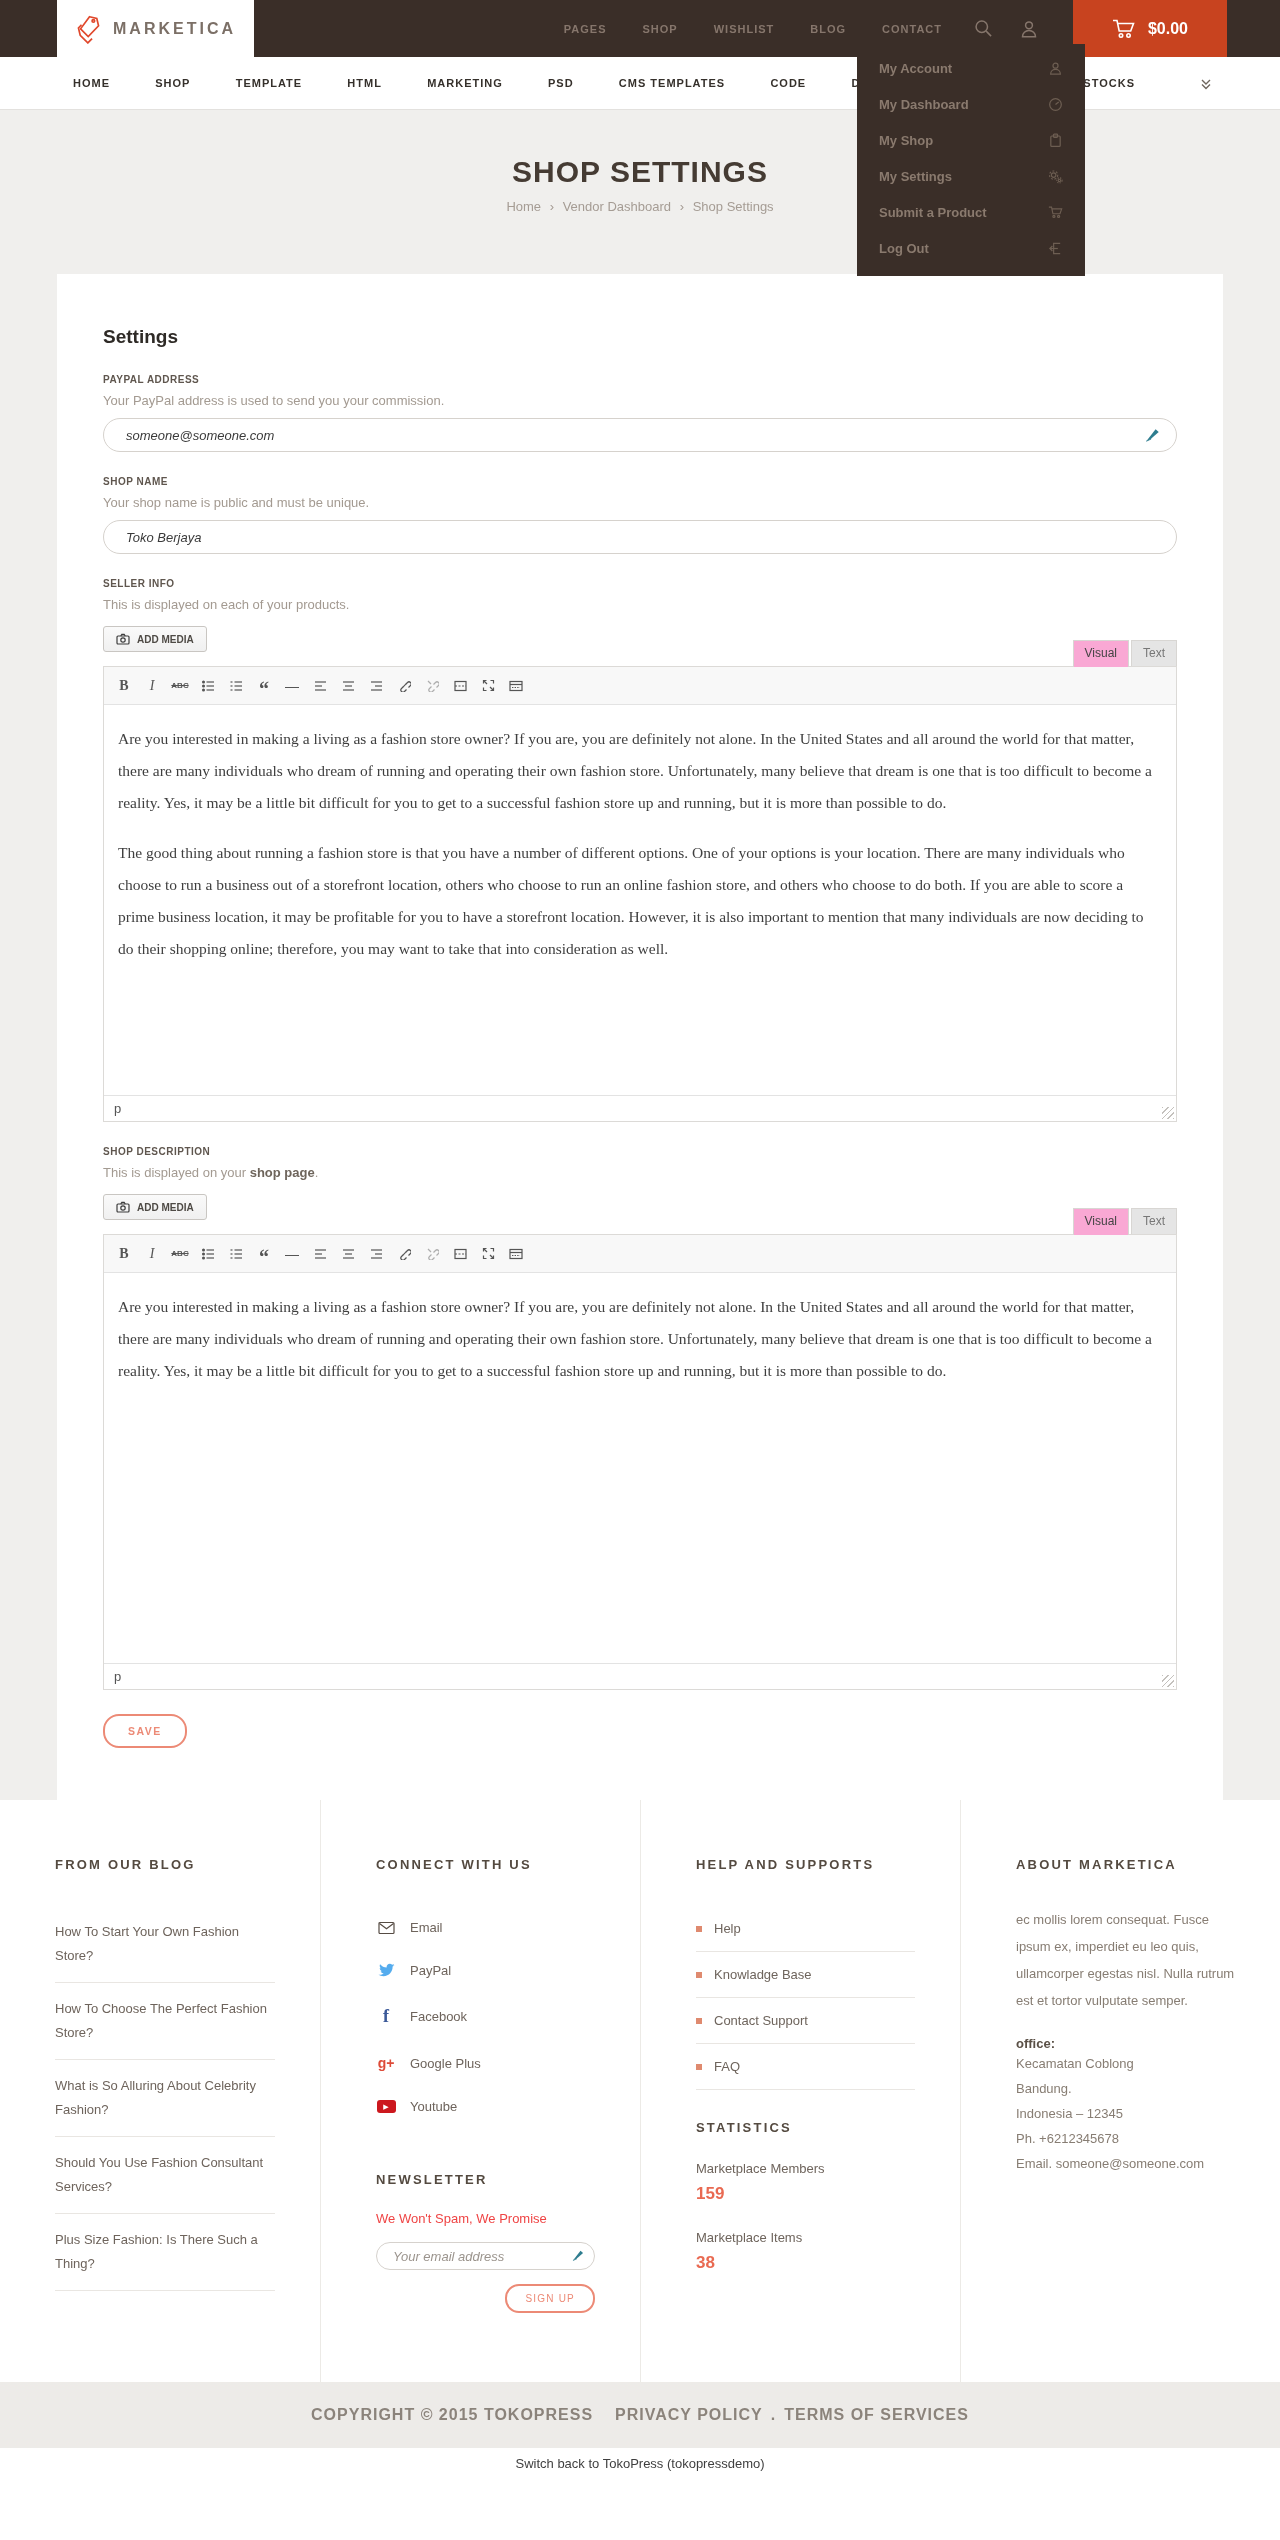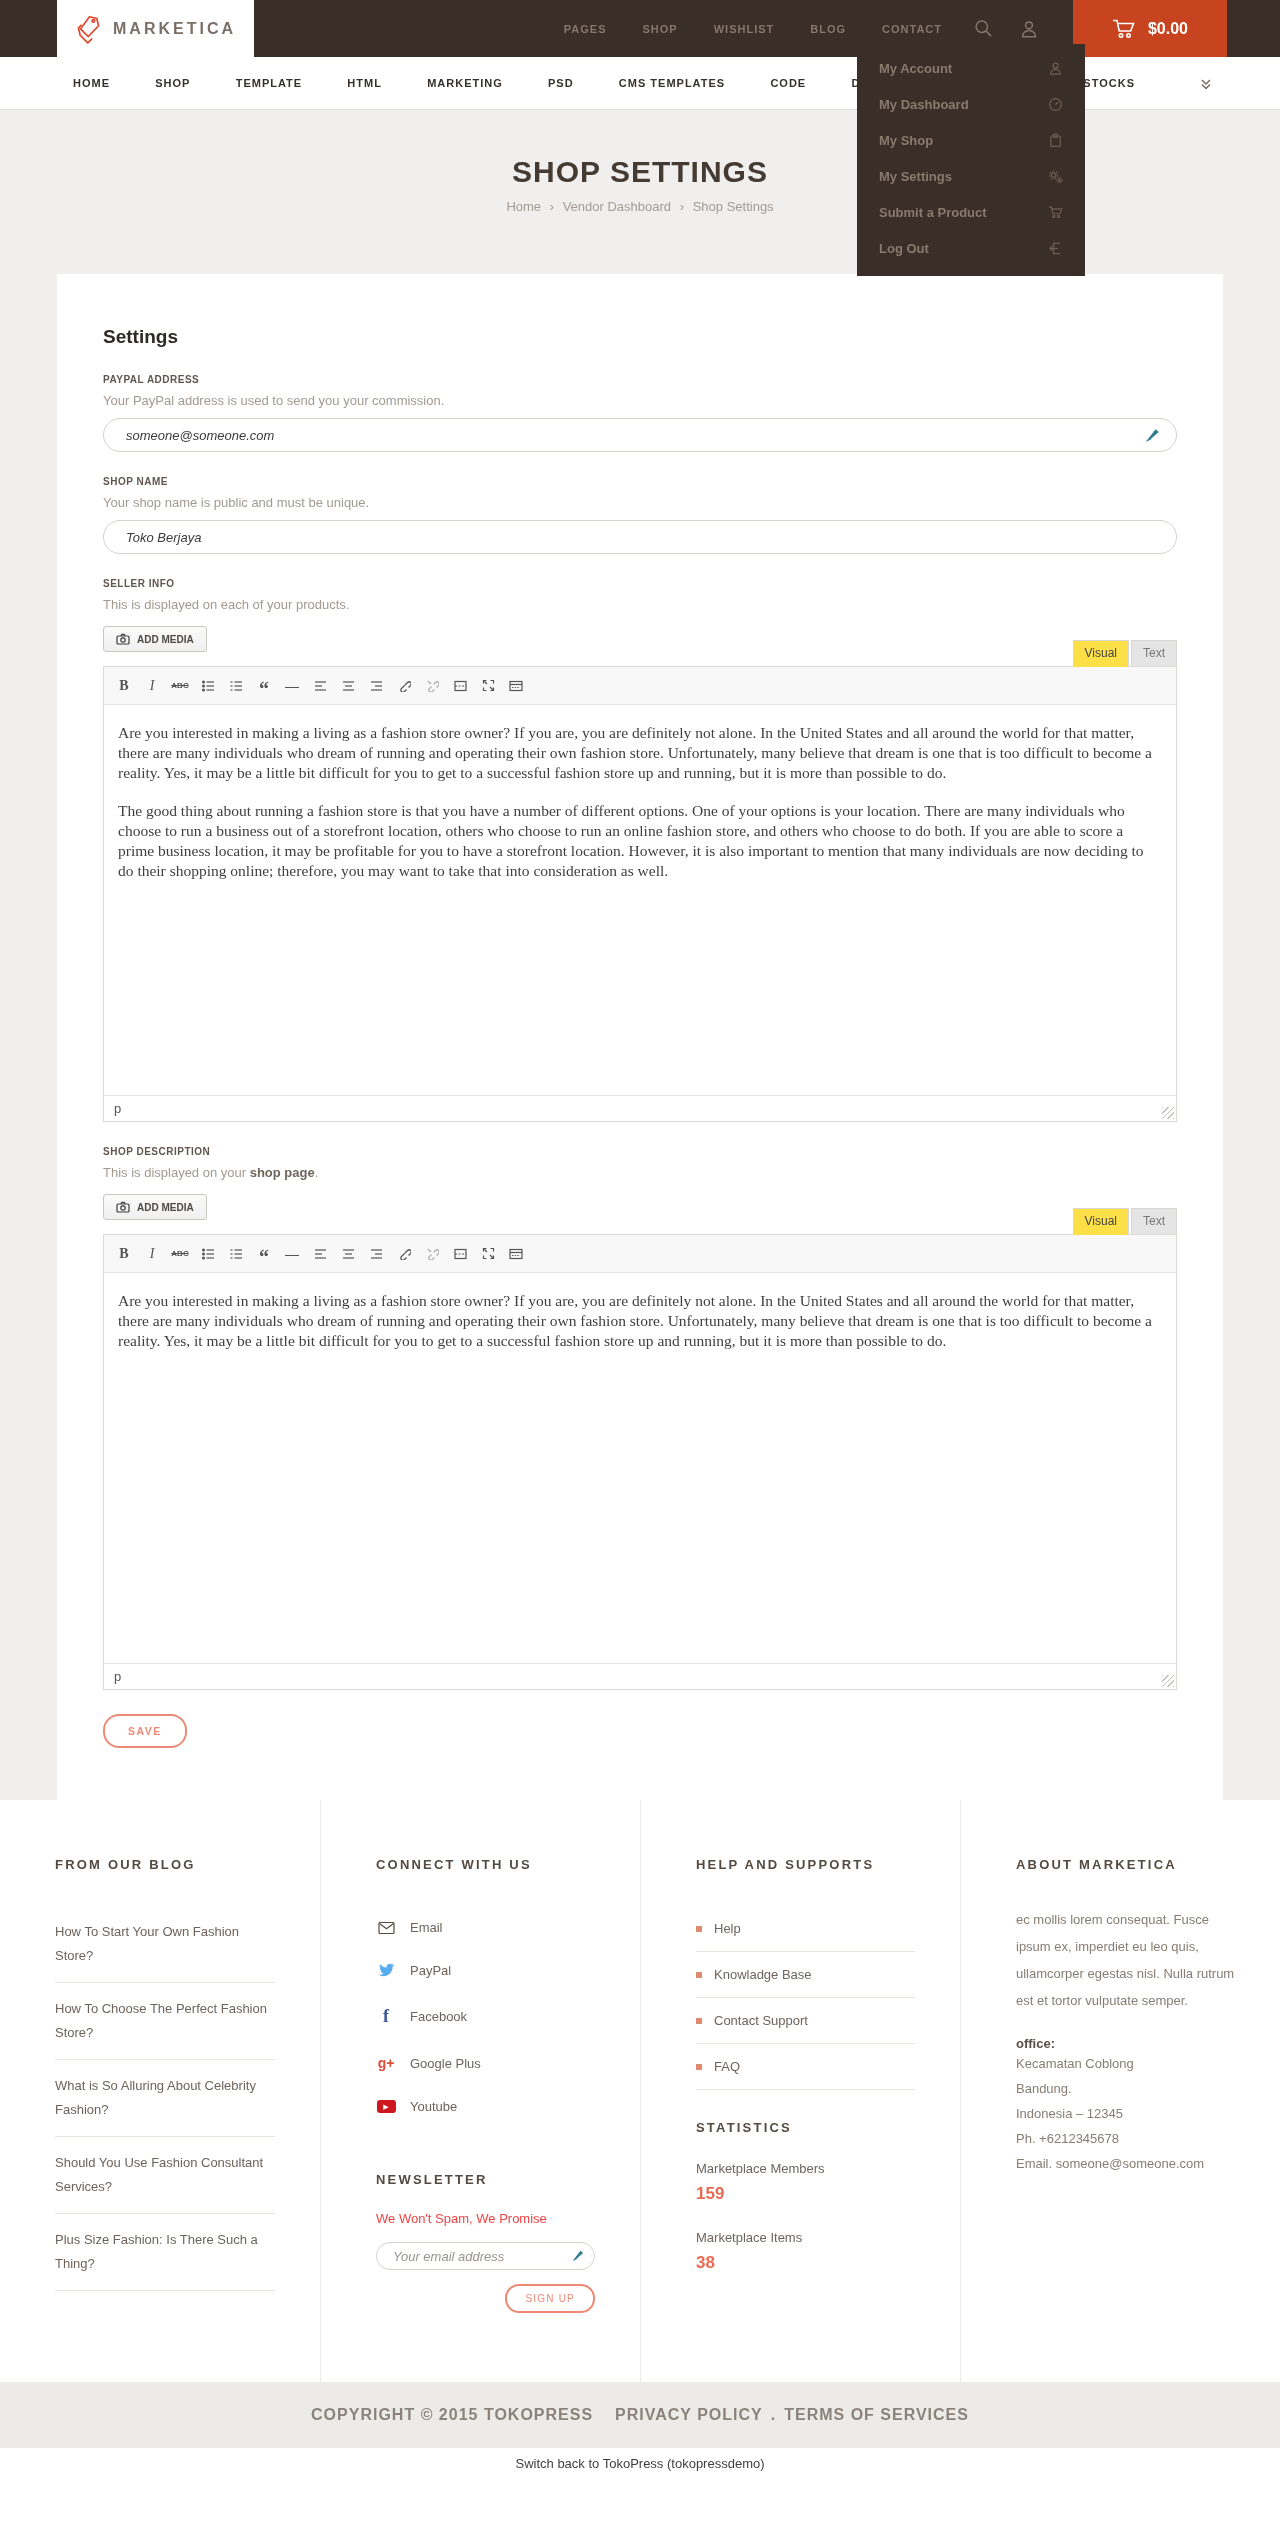--- a/index.html
+++ b/index.html
@@ -46,31 +46,31 @@
   .pill-input { width:100%; height:34px; border:1px solid #d6d2cd; border-radius:17px; padding:0 44px 0 22px; font-family:"Liberation Sans",sans-serif; font-style:italic; font-size:13px; color:#3a3a3a; background:#fff; outline:none; }
   .pen { position:absolute; right:16px; top:9px; color:#2e7d8f; }
 
   
   .editor { margin-bottom:24px; }
   .media-row { position:relative; height:42px; }
   .add-media { position:absolute; left:0; top:2px; display:inline-flex; align-items:center; gap:7px; border:1px solid #c9c6c2; background:linear-gradient(#fafafa,#f0f0f0); border-radius:3px; padding:6px 12px; font-size:10px; font-weight:bold; color:#4e4a45; cursor:pointer; }
   .add-media .cam { color:#3c3c3c; display:flex; }
   .ed-tabs { position:absolute; right:0; bottom:0; display:flex; }
   .ed-tab { padding:5px 11px 6px; font-size:12px; border:1px solid #d8d6d3; border-bottom:none; cursor:pointer; }
-  .ed-tab.active { background:#fde047; color:#444; margin-bottom:-1px; z-index:2; }
+  .ed-tab.active { background:#f9a8d4; color:#444; margin-bottom:-1px; z-index:2; }
   .ed-tab.inactive { background:#e5e5e5; color:#777; margin-left:2px; }
   .ed-box { border:1px solid #dcdad7; background:#fff; }
   .ed-toolbar { height:38px; background:#f8f8f8; border-bottom:1px solid #e3e3e3; display:flex; align-items:center; gap:4px; padding:0 8px; }
   .tb { width:24px; height:24px; display:flex; align-items:center; justify-content:center; color:#555; cursor:pointer; border-radius:2px; font-size:14px; }
   .tb.b { font-weight:bold; font-family:"Liberation Serif",serif; }
   .tb.i { font-style:italic; font-family:"Liberation Serif",serif; }
   .tb.abc { font-size:8px; font-weight:bold; text-decoration:line-through; letter-spacing:0; }
   .tb.quote { font-family:"Liberation Serif",serif; font-size:20px; font-weight:bold; padding-top:8px; }
   .tb.dim { opacity:.45; }
-  .ed-content { height:390px; padding:18px 14px; font-family:"Liberation Serif",serif; font-size:15.5px; line-height:20px; color:#3f3f3f; overflow:hidden; cursor:text; }
+  .ed-content { height:390px; padding:18px 14px; font-family:"Liberation Serif",serif; font-size:15.5px; line-height:32px; color:#3f3f3f; overflow:hidden; cursor:text; }
   .ed-content p { margin-bottom:18px; }
   .ed-status { height:26px; border-top:1px solid #e3e3e3; display:flex; align-items:center; padding-left:10px; font-size:13px; color:#555; position:relative; }
   .grip { position:absolute; right:2px; bottom:2px; width:12px; height:12px; background:repeating-linear-gradient(135deg,#c4c1bd 0 1px,transparent 1px 4px); cursor:nwse-resize; }
 
   .save-btn { display:inline-block; background:#fff; border:2px solid #ec8a76; color:#ec8a76; font-size:10.5px; font-weight:bold; letter-spacing:1.5px; border-radius:16px; padding:9px 23px; cursor:pointer; font-family:"Liberation Sans",sans-serif; }
 
   
   .footer { height:582px; background:#fff; display:grid; grid-template-columns:repeat(4,1fr); }
   .fcol { padding:0 45px 0 55px; overflow:hidden; }
   .fcol + .fcol { border-left:1px solid #eceae6; }

